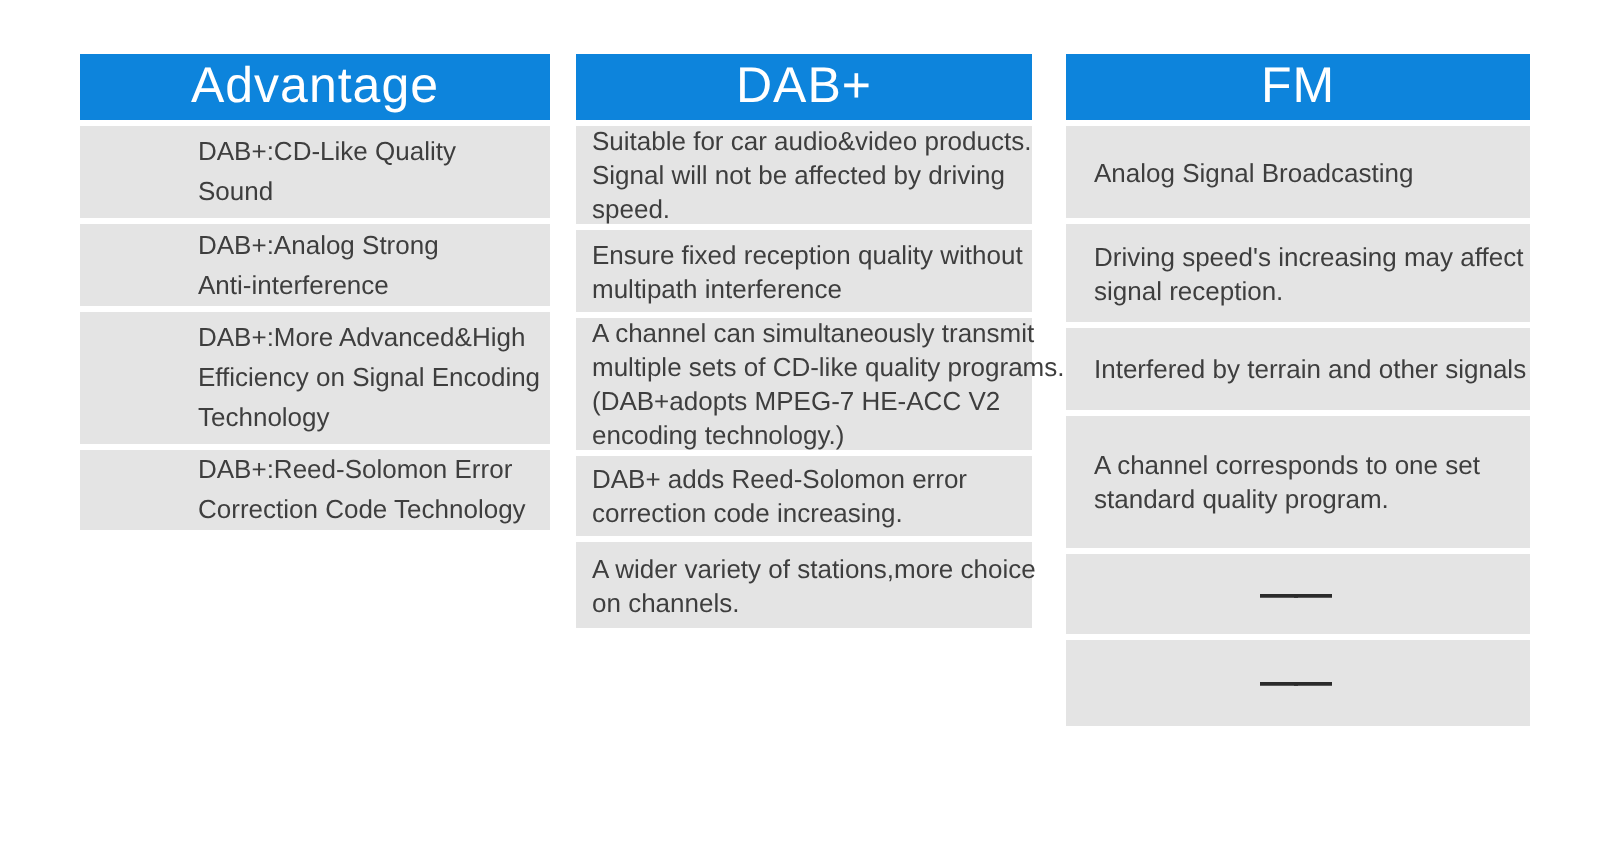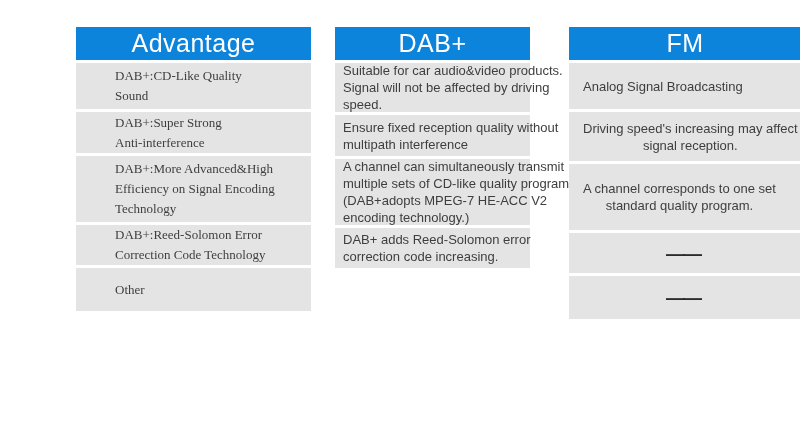--- a/index.html
+++ b/index.html
@@ -11,25 +11,24 @@
   .stage {
     position: relative;
     width: 800px;
     height: 421px;
     background: #ffffff;
     overflow: hidden;
   }
   .column {
     position: absolute;
     top: 27px;
-    margin-left: 36px;
   }
   .col-advantage { left: 40px;  width: 235px; }
-  .col-dab       { left: 299px; width: 195px; border-radius: 25px; }
-  .col-fm        { left: 533px; width: 232px; text-align: center; }
+  .col-dab       { left: 288px; width: 228px; border-radius: 25px; }
+  .col-fm        { left: 533px; width: 232px; }
 
   .col-header {
     height: 33px;
     background: var(--header-bg, #0d84dc);
     color: var(--header-fg, #ffffff);
     font-size: 25px;
     font-weight: 400;
     display: flex;
     align-items: center;
     justify-content: center;
@@ -47,21 +46,21 @@
     padding-right: 4px;
   }
   
   .r1 { height: 46px; }
   .r2 { height: 49px; }
   .r3 { height: 41px; }
   .r4 { height: 66px; }
   .r5 { height: 40px; }
   .r6 { height: 43px; }
 
-  .col-advantage .cell { padding-left: 39px; line-height: 20px; font-family: Liberation Serif, serif; }
+  .col-advantage .cell { padding-left: 59px; line-height: 20px; }
   .col-dab       .cell { padding-left: 8px;  line-height: 17px; }
   .col-fm        .cell { padding-left: 14px; line-height: 17px; }
 
   .dash-cell {
     padding-left: 0 !important;
     justify-content: center;
     font-size: 19px;
     letter-spacing: -2px;
     color: #2b2b2b;
     font-weight: 700;
@@ -69,49 +68,51 @@
 </style>
 </head>
 <body style="background: rgb(255, 255, 255);">
 
 <div class="stage">
 
   <div class="column col-advantage">
     <div class="col-header">Advantage</div>
     <div class="cell r1">DAB+:CD-Like Quality
 Sound</div>
-    <div class="cell r3">DAB+:Super Strong
+    <div class="cell r3">DAB+:Analog Strong
 Anti-interference</div>
     <div class="cell r4">DAB+:More Advanced&amp;High
 Efficiency on Signal Encoding
 Technology</div>
     <div class="cell r5">DAB+:Reed-Solomon Error
 Correction Code Technology</div>
-    <div class="cell r6">Other</div>
   </div>
 
   <div class="column col-dab">
     <div class="col-header">DAB+</div>
     <div class="cell r2">Suitable for car audio&amp;video products.
 Signal will not be affected by driving
 speed.</div>
     <div class="cell r3">Ensure fixed reception quality without
 multipath interference</div>
     <div class="cell r4">A channel can simultaneously transmit
 multiple sets of CD-like quality programs.
 (DAB+adopts MPEG-7 HE-ACC V2
 encoding technology.)</div>
     <div class="cell r5">DAB+ adds Reed-Solomon error
 correction code increasing.</div>
+    <div class="cell r6">A wider variety of stations,more choice
+on channels.</div>
   </div>
 
   <div class="column col-fm">
     <div class="col-header">FM</div>
     <div class="cell r1">Analog Signal Broadcasting</div>
     <div class="cell r2">Driving speed's increasing may affect
 signal reception.</div>
+    <div class="cell r3">Interfered by terrain and other signals</div>
     <div class="cell r4">A channel corresponds to one set
 standard quality program.</div>
     <div class="cell r5 dash-cell">——</div>
     <div class="cell r6 dash-cell">——</div>
   </div>
 
 </div>
 
 </body></html>

